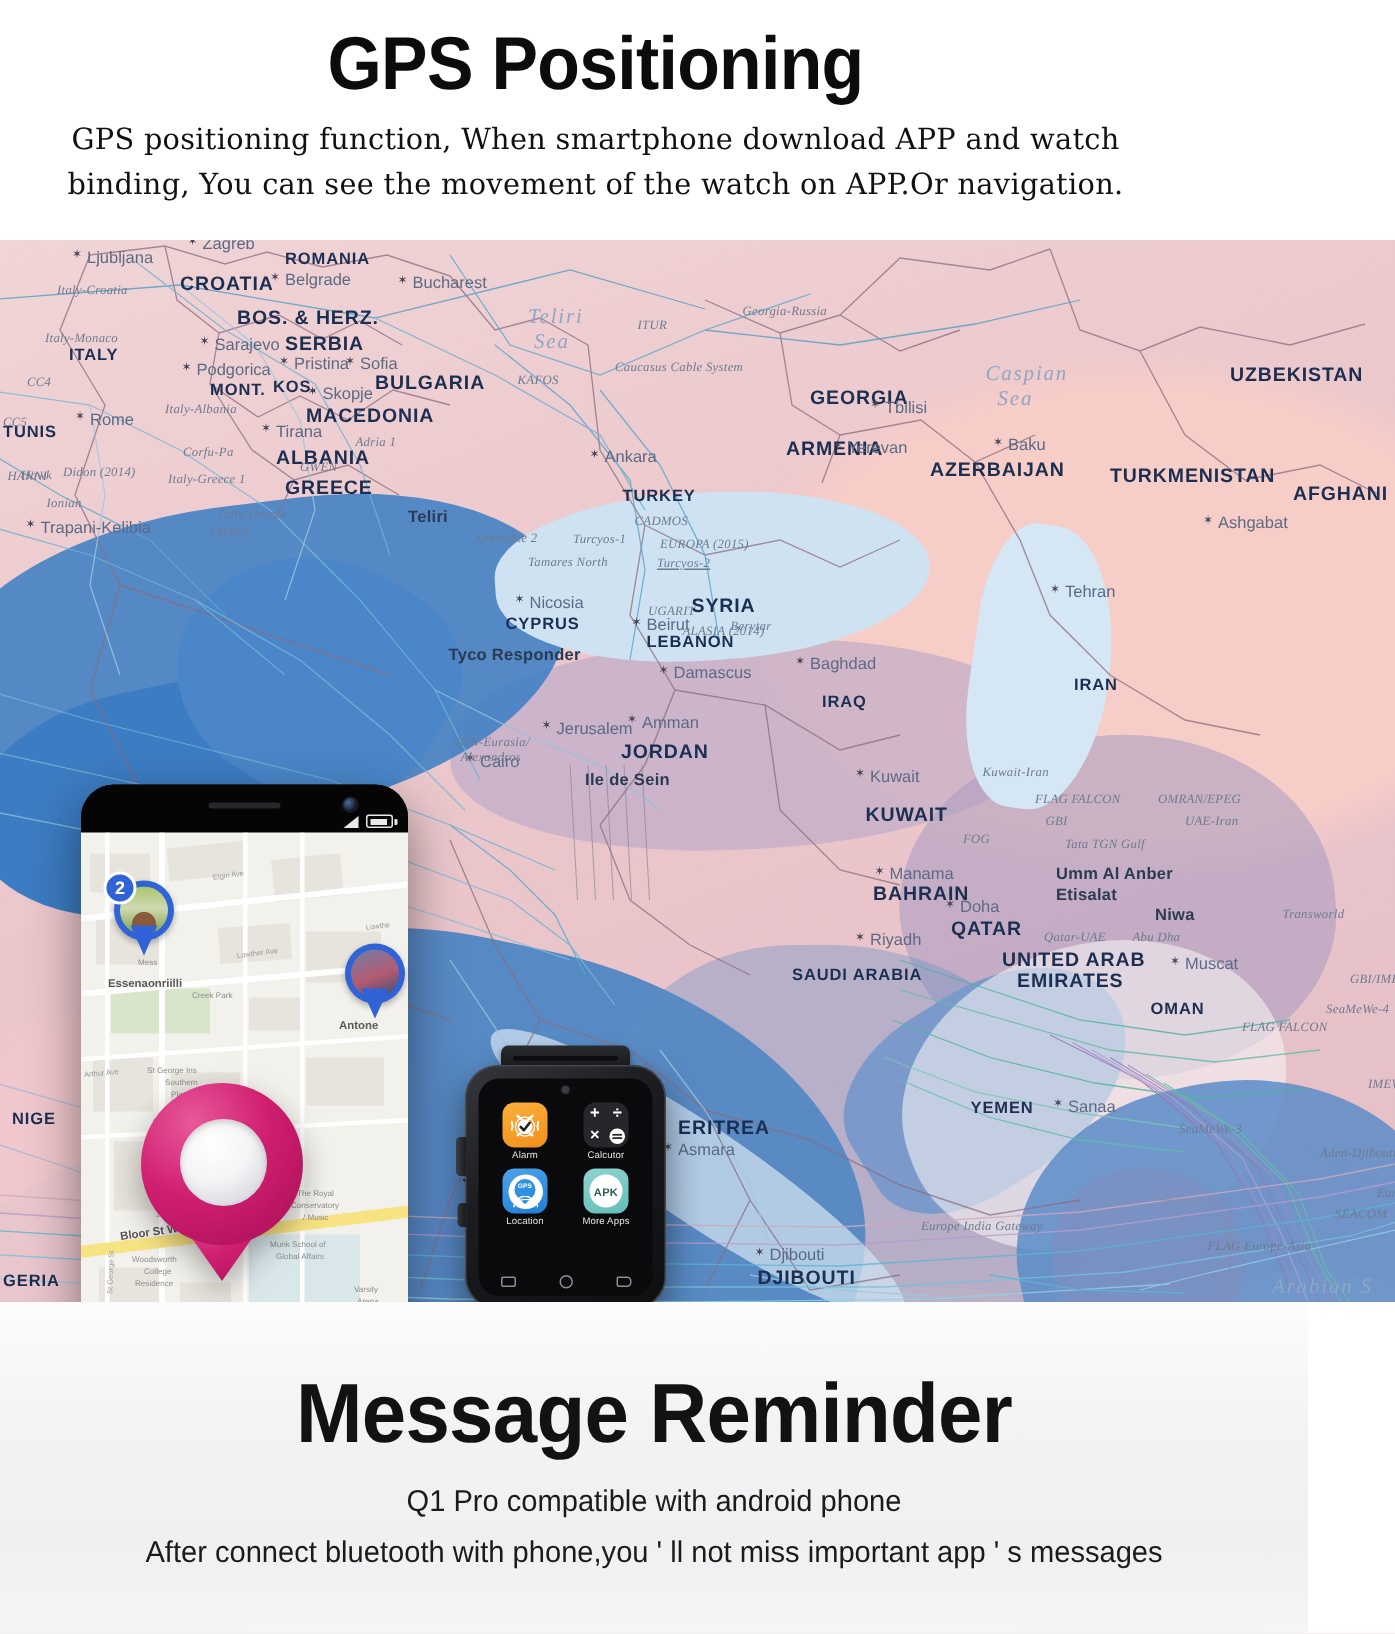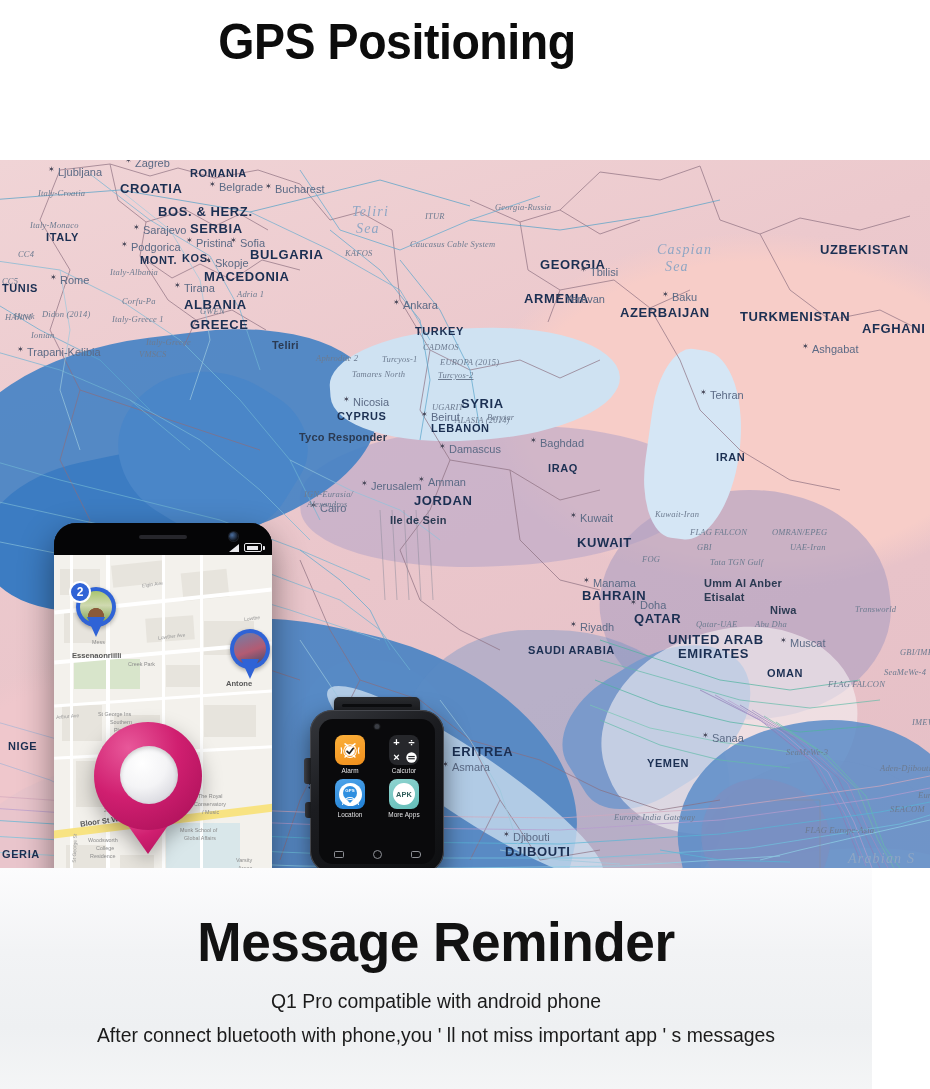--- a/index.html
+++ b/index.html
@@ -433,20 +433,24 @@
   #bottom-l2 {
     font-size:20px; color:#1b1b1b; padding-top:9px; line-height:1.25;
     transform:scaleX(0.97);
   }
 </style>
 </head>
 <body>
 
 <div id="header">
   <div id="header-title">GPS Positioning</div>
+  <div id="header-sub">
+    <span class="ln">GPS positioning function, When smartphone download APP and watch</span>
+    <span class="ln">binding, You can see the movement of the watch on APP.Or navigation.</span>
+  </div>
 </div>
 
 <div id="map-panel">
 
   <div class="mlayer">
     <div id="base-land"></div>
     <div class="plate" id="turkey-plate"></div>
     <div class="plate" id="iran-plate"></div>
     <div class="plate" id="egypt-plate"></div>
     <div class="plate" id="africa-plate"></div>
@@ -586,30 +590,30 @@
       <div class="lbl country big" style="left: 548px; top: 303px;">IRAQ</div>
       <div class="lbl country " style="left: 862px; top: 162px;">AFGHANI</div>
       <div class="lbl country " style="left: 414px; top: 334px;">JORDAN</div>
       <div class="lbl country " style="left: 577px; top: 376px;">KUWAIT</div>
       <div class="lbl country " style="left: 582px; top: 429px;">BAHRAIN</div>
       <div class="lbl country " style="left: 634px; top: 452px;">QATAR</div>
       <div class="lbl country " style="left: 668px; top: 473px;">UNITED ARAB</div>
       <div class="lbl country " style="left: 678px; top: 487px;">EMIRATES</div>
       <div class="lbl country big" style="left: 528px; top: 485px;">SAUDI ARABIA</div>
       <div class="lbl country big" style="left: 767px; top: 508px;">OMAN</div>
-      <div class="lbl country big" style="left: 647px; top: 598px;">YEMEN</div>
+      <div class="lbl country big" style="left: 647px; top: 574px;">YEMEN</div>
       <div class="lbl country " style="left: 452px; top: 585px;">ERITREA</div>
       <div class="lbl country " style="left: 505px; top: 685px;">DJIBOUTI</div>
       <div class="lbl country big" style="left: 308px; top: 620px;">SUD</div>
       <div class="lbl country big" style="left: 8px; top: 581px;">NIGE</div>
       <div class="lbl country big" style="left: 2px; top: 689px;">GERIA</div>
       <div class="lbl country sm" style="left: 2px; top: 123px;">TUNIS</div>
       <div class="lbl city starcity" style="left: 58px; top: 7px;">Ljubljana</div>
       <div class="lbl city starcity" style="left: 135px; top: -2px;">Zagreb</div>
-      <div class="lbl city starcity" style="left: 219px; top: 22px;">Belgrade</div>
+      <div class="lbl city starcity" style="left: 190px; top: 22px;">Belgrade</div>
       <div class="lbl city starcity" style="left: 275px; top: 24px;">Bucharest</div>
       <div class="lbl city starcity" style="left: 143px; top: 65px;">Sarajevo</div>
       <div class="lbl city starcity" style="left: 131px; top: 82px;">Podgorica</div>
       <div class="lbl city starcity" style="left: 196px; top: 78px;">Pristina</div>
       <div class="lbl city starcity" style="left: 240px; top: 78px;">Sofia</div>
       <div class="lbl city starcity" style="left: 215px; top: 98px;">Skopje</div>
       <div class="lbl city starcity" style="left: 60px; top: 115px;">Rome</div>
       <div class="lbl city starcity" style="left: 184px; top: 123px;">Tirana</div>
       <div class="lbl city starcity" style="left: 403px; top: 140px;">Ankara</div>
       <div class="lbl city starcity" style="left: 590px; top: 107px;">Tbilisi</div>

